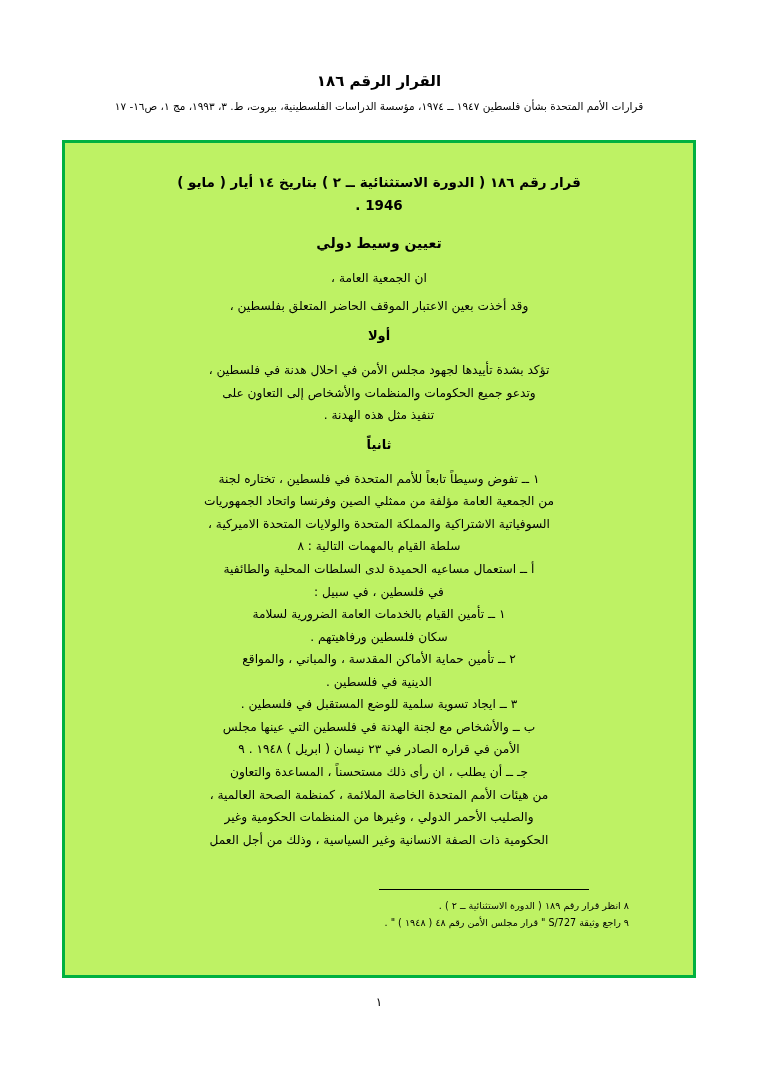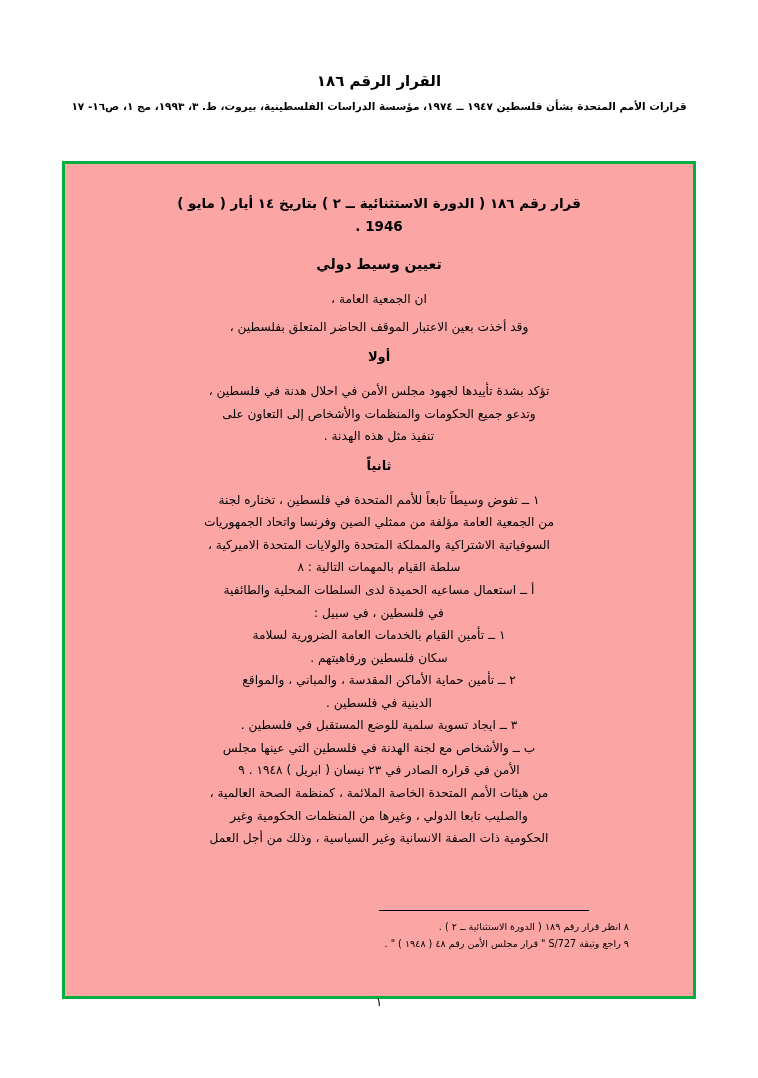--- a/index.html
+++ b/index.html
@@ -26,34 +26,33 @@
     padding-top: 72px;
   }
   .doc-title {
     font-size: 15px;
     font-weight: bold;
     letter-spacing: 0.5px;
     direction: rtl;
   }
   .doc-source {
     font-size: 10.5px;
-    font-weight: bold;
+    font-weight: normal;
     margin-top: 10px;
     direction: rtl;
   }
   .framed {
     position: absolute;
     top: 140px;
     left: 62px;
     width: 634px;
     height: 838px;
     border: 3px solid #00b140;
     box-sizing: border-box;
-    background: #fca5a5;
-    margin-top: 21px;
+    background: #bef264;
   }
   .content {
     position: absolute;
     top: 16px;
     right: 24px;
     left: 24px;
     bottom: 10px;
     direction: rtl;
     text-align: center;
   }
@@ -171,22 +170,23 @@
         <p class="para center">سكان فلسطين ورفاهيتهم .</p>
 
         <p class="para center">٢ ــ تأمين حماية الأماكن المقدسة ، والمباني ، والمواقع</p>
         <p class="para center">الدينية في فلسطين .</p>
 
         <p class="para center">٣ ــ ايجاد تسوية سلمية للوضع المستقبل في فلسطين .</p>
 
         <p class="para center">ب ــ والأشخاص مع لجنة الهدنة في فلسطين التي عينها مجلس</p>
         <p class="para center">الأمن في قراره الصادر في ٢٣ نيسان ( ابريل ) ١٩٤٨ . ٩</p>
 
+        <p class="para center">جـ ــ أن يطلب ، ان رأى ذلك مستحسناً ، المساعدة والتعاون</p>
         <p class="para center">من هيئات الأمم المتحدة الخاصة الملائمة ، كمنظمة الصحة العالمية ،</p>
-        <p class="para center">والصليب تابعا الدولي ، وغيرها من المنظمات الحكومية وغير</p>
+        <p class="para center">والصليب الأحمر الدولي ، وغيرها من المنظمات الحكومية وغير</p>
         <p class="para center">الحكومية ذات الصفة الانسانية وغير السياسية ، وذلك من أجل العمل</p>
       </div>
 
       <div class="footnotes">
         <hr class="fn-rule">
         <div class="fn">٨ انظر قرار رقم ١٨٩ ( الدورة الاستثنائية ــ ٢ ) .</div>
         <div class="fn">٩ راجع وثيقة S/727 " قرار مجلس الأمن رقم ٤٨ ( ١٩٤٨ ) " .</div>
       </div>
 
     </div>

